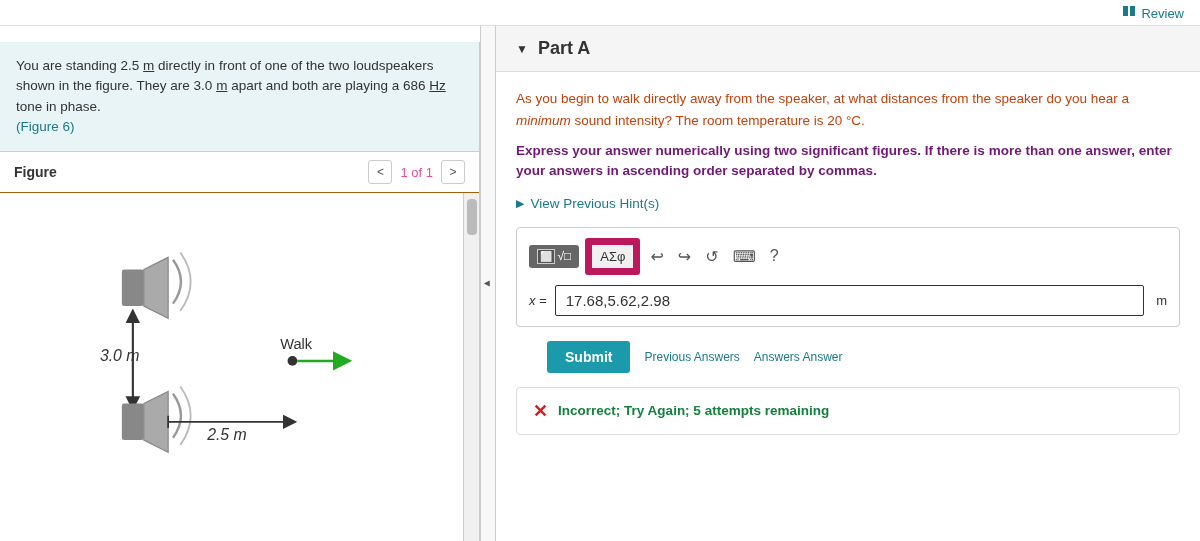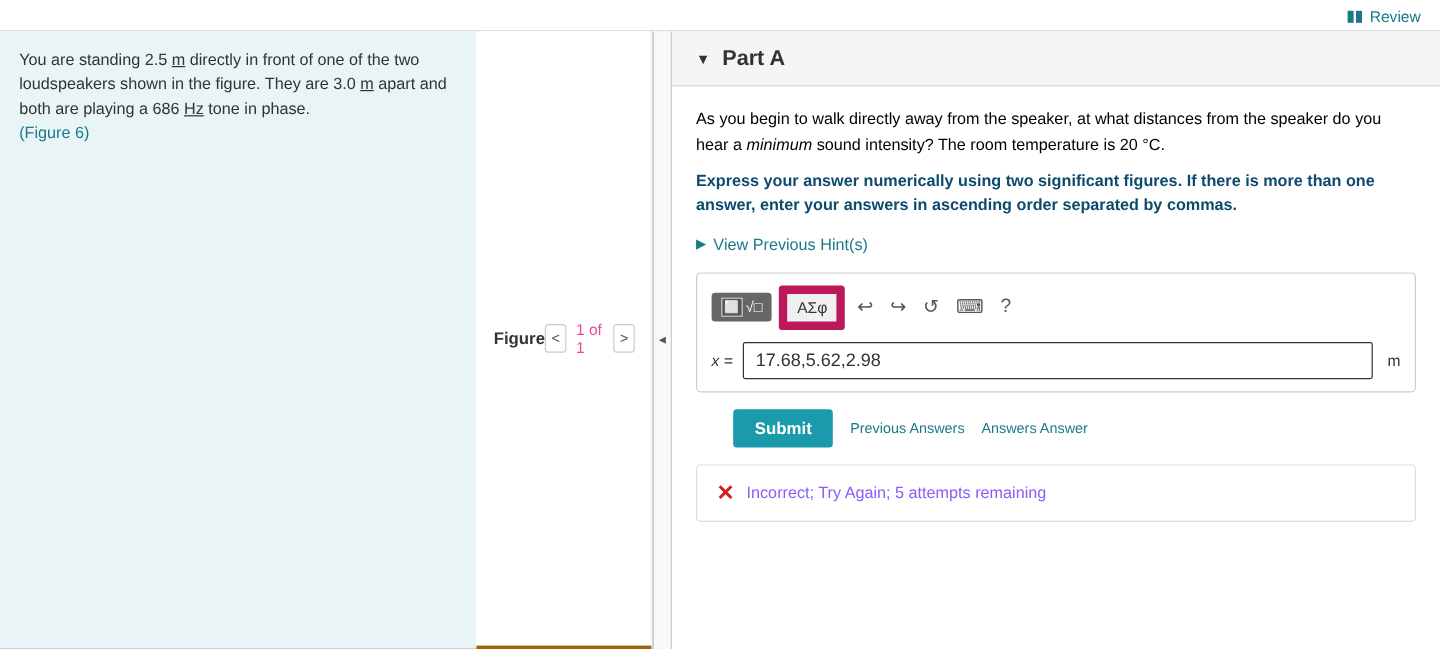--- a/index.html
+++ b/index.html
@@ -9,54 +9,55 @@
       display: flex;
       justify-content: flex-end;
       padding: 6px 16px 4px;
       border-bottom: 1px solid #ddd;
     }
     .review-link {
       color: #1a7a8a;
       text-decoration: none;
       font-size: 13px;
       display: flex;
-      align-items: center;
       gap: 4px;
     }
 
     .main-content {
       display: flex;
       flex: 1;
       overflow: hidden;
     }
 
     
     .left-panel {
-      width: 544px;
+      width: 480px;
       border-right: 1px solid #ccc;
       display: flex;
-      flex-direction: row;
+      flex-direction: column;
       overflow: hidden;
+      margin-top: 16px;
     }
 
     .problem-text {
       background: #e8f4f5;
       padding: 14px 16px;
       font-size: 13.5px;
       line-height: 1.5;
       border-bottom: 1px solid #ccc;
     }
     .problem-text u { text-decoration: underline; }
     .problem-text a { color: #1a7a8a; text-decoration: none; }
 
     .figure-bar {
       display: flex;
       align-items: center;
+      justify-content: space-between;
       padding: 8px 14px;
-      border-bottom: 3px solid #a16207;
+      border-bottom: 1px solid #a16207;
       background: #fff;
     }
     .figure-title {
       font-weight: bold;
       font-size: 14px;
     }
     .nav-controls {
       display: flex;
       align-items: center;
       gap: 8px;
@@ -110,30 +111,30 @@
     }
 
     .question-body {
       padding: 16px 20px;
     }
 
     .question-text {
       font-size: 13.5px;
       line-height: 1.6;
       margin-bottom: 10px;
-      color: #000000;
+      color: #c2410c;
     }
     .question-text em { font-style: italic; }
 
     .instruction-text {
       font-size: 13.5px;
       font-weight: bold;
       line-height: 1.5;
       margin-bottom: 14px;
-      color: #0c4a6e;
+      color: #701a75;
     }
 
     .hint-link {
       color: #1a7a8a;
       font-size: 13.5px;
       text-decoration: none;
       display: flex;
       align-items: center;
       gap: 6px;
       margin-bottom: 16px;
@@ -246,22 +247,22 @@
       gap: 10px;
       background: #fff;
     }
     .error-x {
       color: #cc2222;
       font-size: 18px;
       font-weight: bold;
     }
     .feedback-text {
       font-size: 13.5px;
-      font-weight: normal;
-      color: #8b5cf6;
+      font-weight: bold;
+      color: #15803d;
     }
   </style>
 </head>
 <body>
 
 <div class="top-bar">
   <a class="review-link">
     <span style="display:inline-flex;gap:2px;margin-right:2px;">
       <span style="width:5px;height:10px;background:#1a7a8a;display:inline-block;"></span>
       <span style="width:5px;height:10px;background:#1a7a8a;display:inline-block;"></span>

